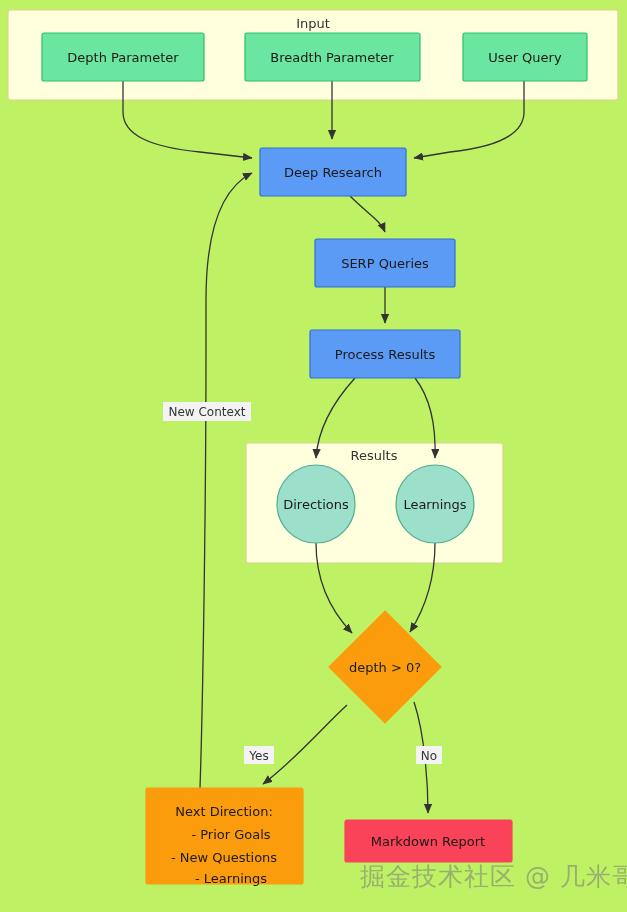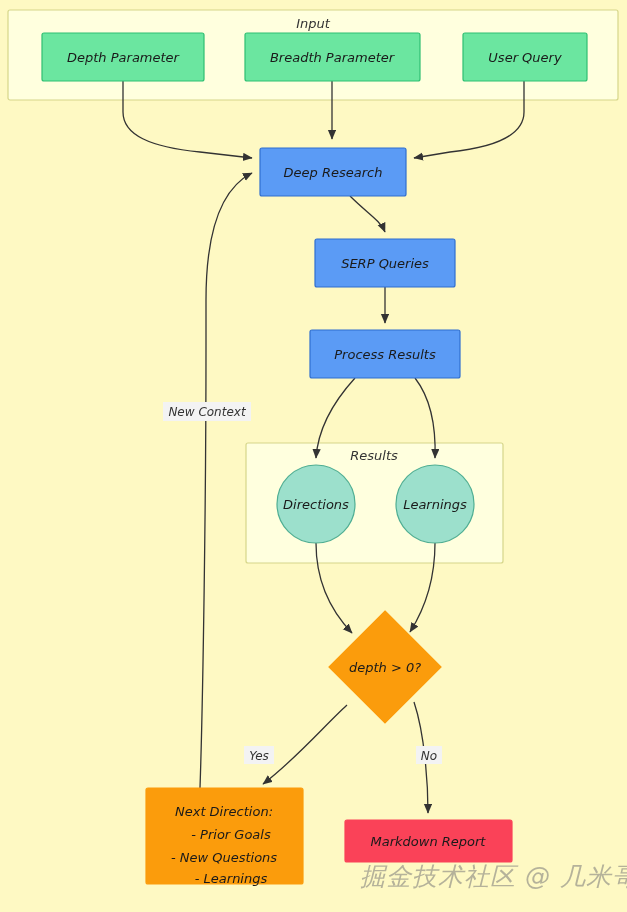--- a/index.html
+++ b/index.html
@@ -7,23 +7,22 @@
     padding: 0;
     background: #ffffff;
   }
   body {
     font-family: "DejaVu Sans", "Liberation Sans", sans-serif;
   }
   #canvas {
     position: relative;
     width: 627px;
     height: 912px;
-    background: #fef9c3;
+    background: #bef264;
     overflow: hidden;
-    font-style: italic;
   }
   svg.layer {
     position: absolute;
     left: 0;
     top: 0;
     width: 627px;
     height: 912px;
   }
   .node-text {
     font-family: "DejaVu Sans", "Liberation Sans", sans-serif;

